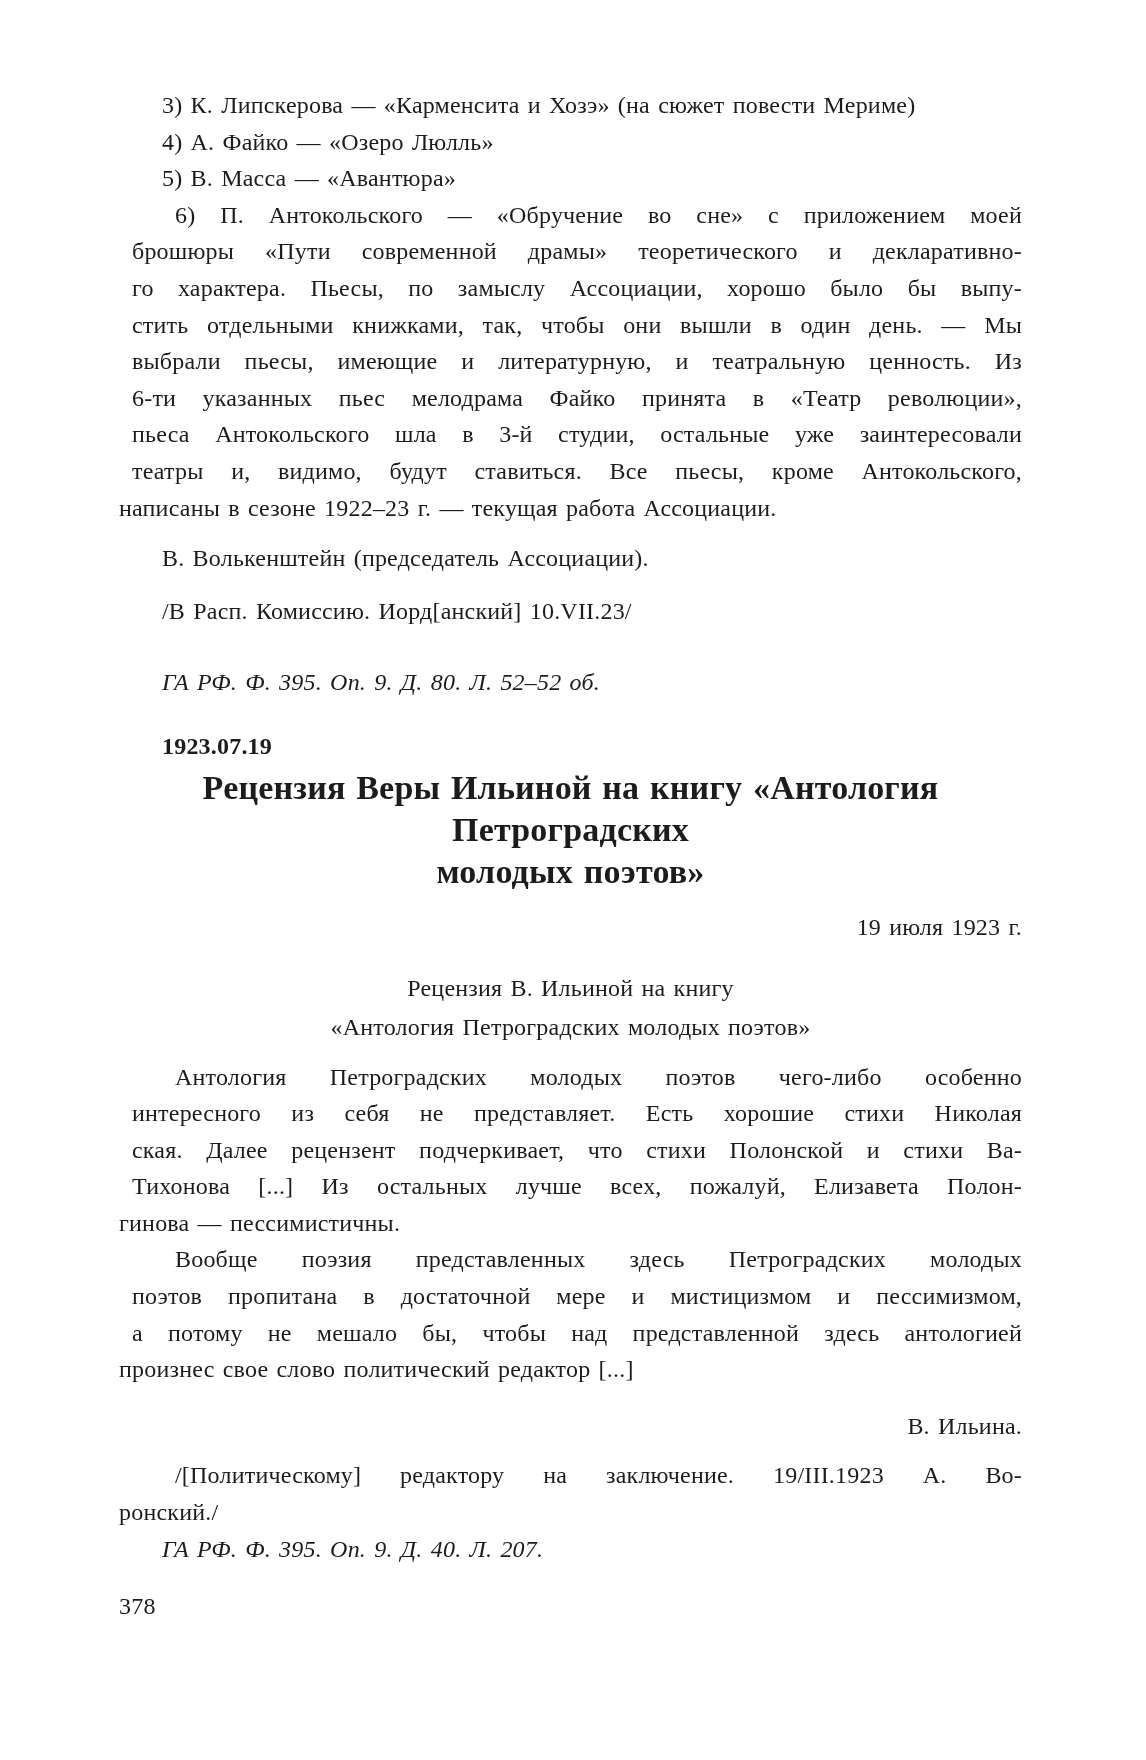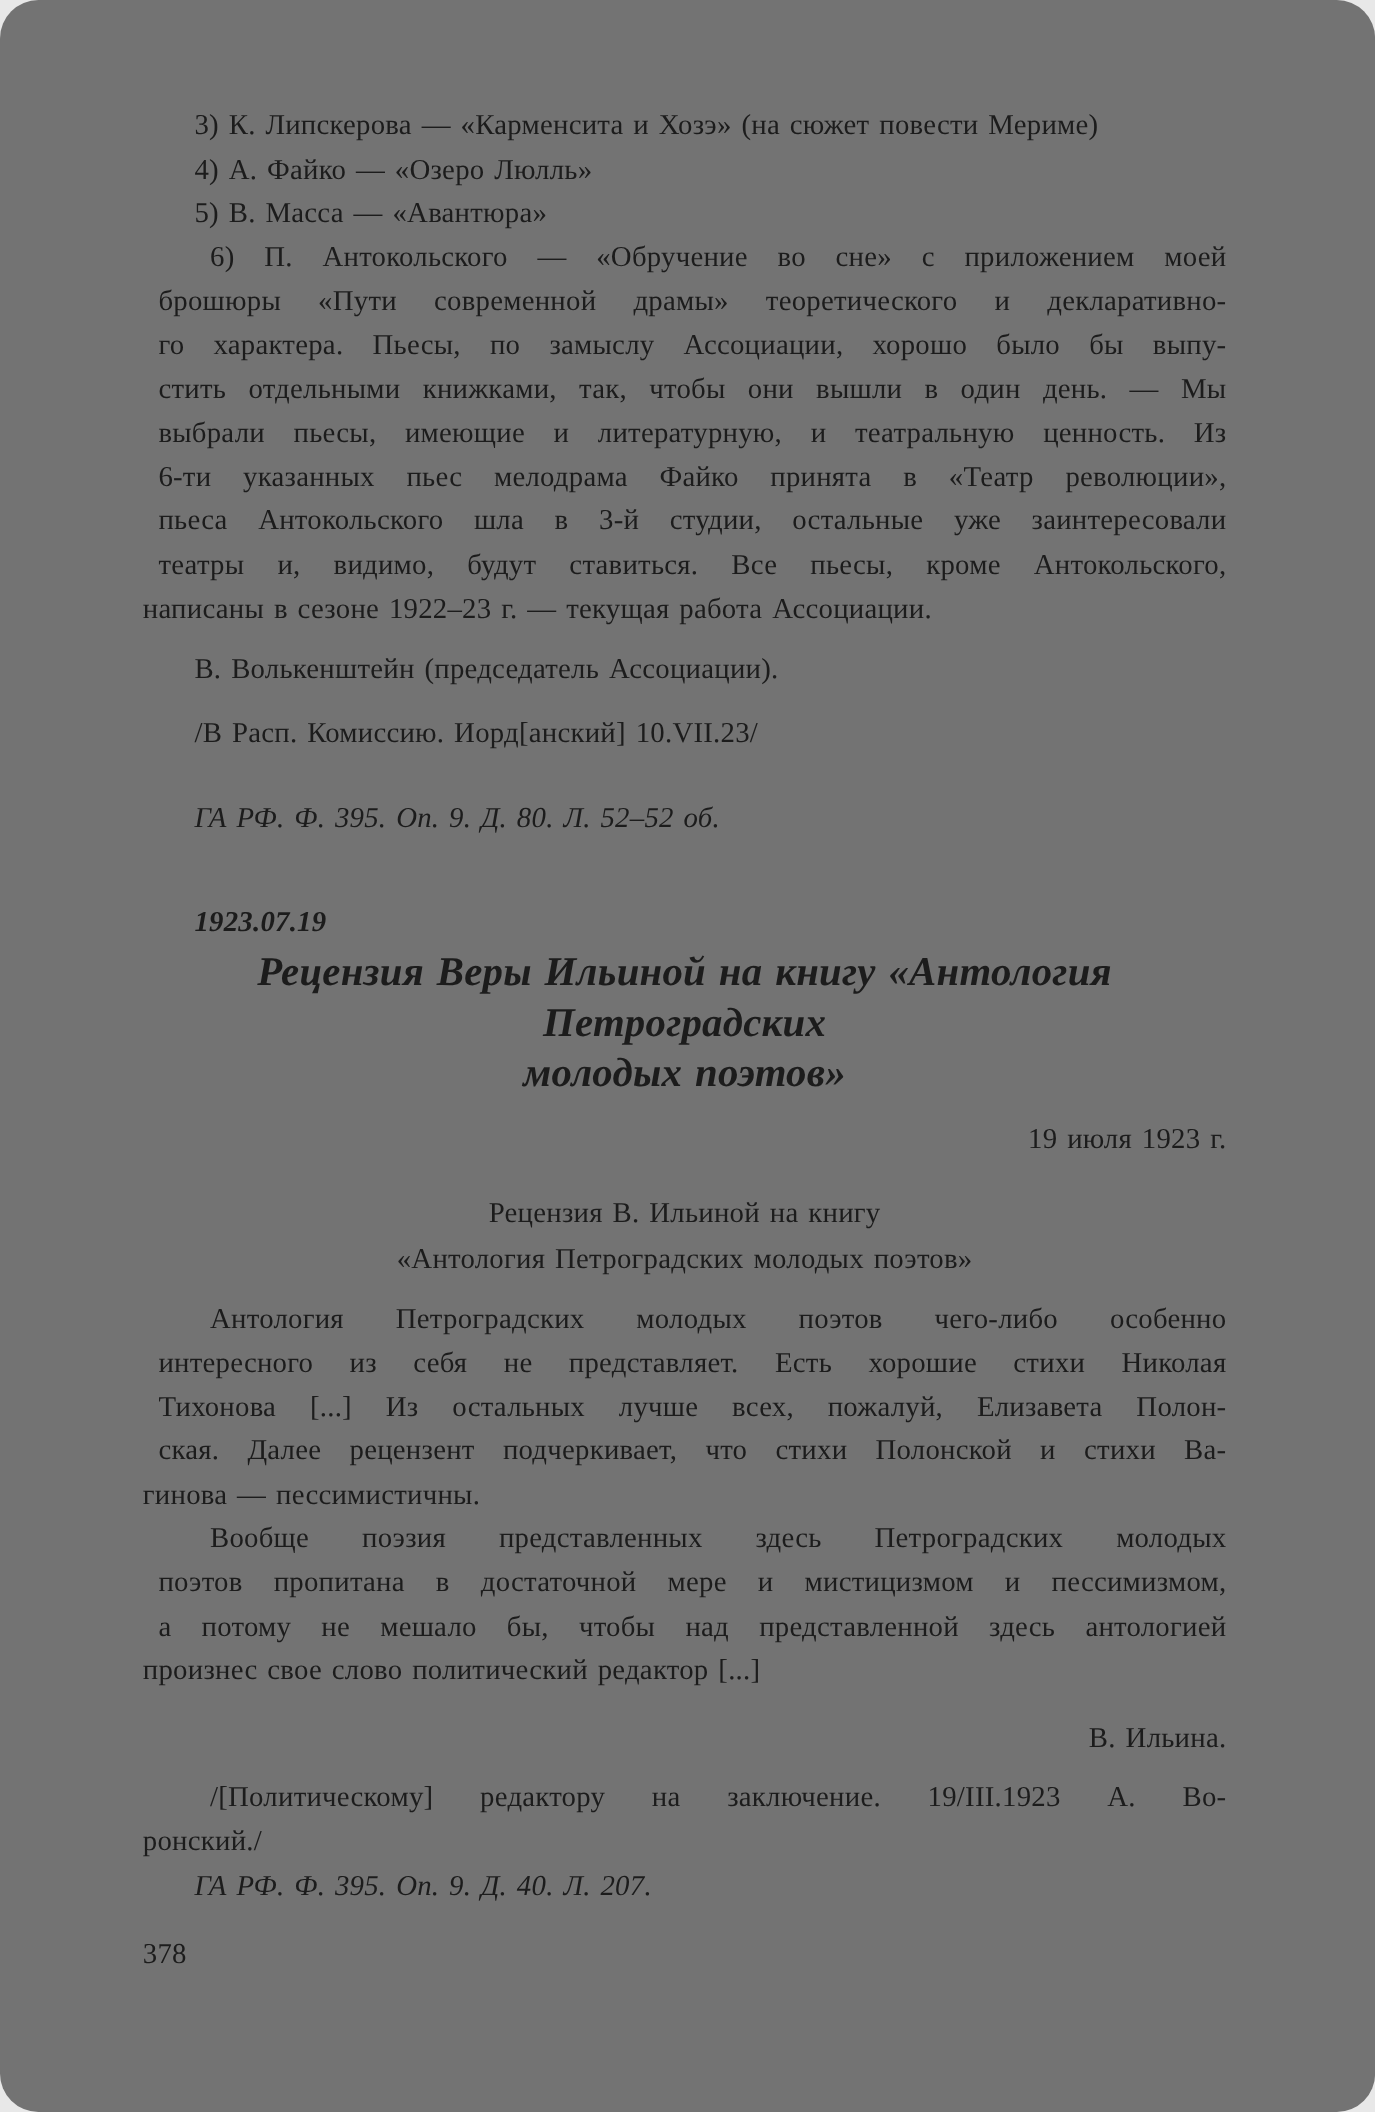--- a/index.html
+++ b/index.html
@@ -4,25 +4,24 @@
 <style>
   html, body {
     margin: 0;
     padding: 0;
     background: #e8e8e8;
   }
   .page {
     position: relative;
     width: 1146px;
     height: 1760px;
-    background: #737373;
+    background: #ffffff;
     overflow: hidden;
     font-family: "Liberation Serif", "DejaVu Serif", serif;
     color: #1c1c1c;
-    border-radius: 32px;
   }
   .column {
     position: absolute;
     left: 119px;
     top: 87px;
     width: 903px;
     font-size: 24px;
     line-height: 36.6px;
     word-spacing: 2px;
     letter-spacing: 0.2px;
@@ -35,24 +34,23 @@
     margin-left: 13px;
   }
   .indent { text-indent: 43px; }
   .center { text-align: center; }
   .right { text-align: right; }
   .italic { font-style: italic; }
   .sig1 { margin-top: 14px; }
   .res1 { margin-top: 16px; }
   .arch1 { margin-top: 35px; }
   .heading {
-    margin-top: 47px;
+    margin-top: 24px;
     font-weight: bold;
     line-height: 42px;
-    font-style: italic;
   }
   .heading .date-code { font-size: 24px; }
   .heading .title-line { font-size: 34px; }
   .dateline { margin-top: 16px; }
   .subtitle { margin-top: 23px; line-height: 39px; }
   .para1 { margin-top: 12px; }
   .sig2 { margin-top: 20px; }
   .para3 { margin-top: 13px; }
   .arch2 { }
   .pagenum { margin-top: 21px; }
@@ -96,22 +94,22 @@
     <div class="line right dateline">19 июля 1923 г.</div>
 
     <div class="subtitle">
       <span class="line center">Рецензия В. Ильиной на книгу</span>
       <span class="line center">«Антология Петроградских молодых поэтов»</span>
     </div>
 
     <div class="para1">
       <span class="line jfull indent">Антология Петроградских молодых поэтов чего-либо особенно</span>
       <span class="line jfull">интересного из себя не представляет. Есть хорошие стихи Николая</span>
+      <span class="line jfull">ская. Далее рецензент подчеркивает, что стихи Полонской и стихи Ва-</span>
       <span class="line jfull">Тихонова [...] Из остальных лучше всех, пожалуй, Елизавета Полон-</span>
-      <span class="line jfull">ская. Далее рецензент подчеркивает, что стихи Полонской и стихи Ва-</span>
       <span class="line">гинова — пессимистичны.</span>
     </div>
 
     <div>
       <span class="line jfull indent">Вообще поэзия представленных здесь Петроградских молодых</span>
       <span class="line jfull">поэтов пропитана в достаточной мере и мистицизмом и пессимизмом,</span>
       <span class="line jfull">а потому не мешало бы, чтобы над представленной здесь антологией</span>
       <span class="line">произнес свое слово политический редактор [...]</span>
     </div>
 

